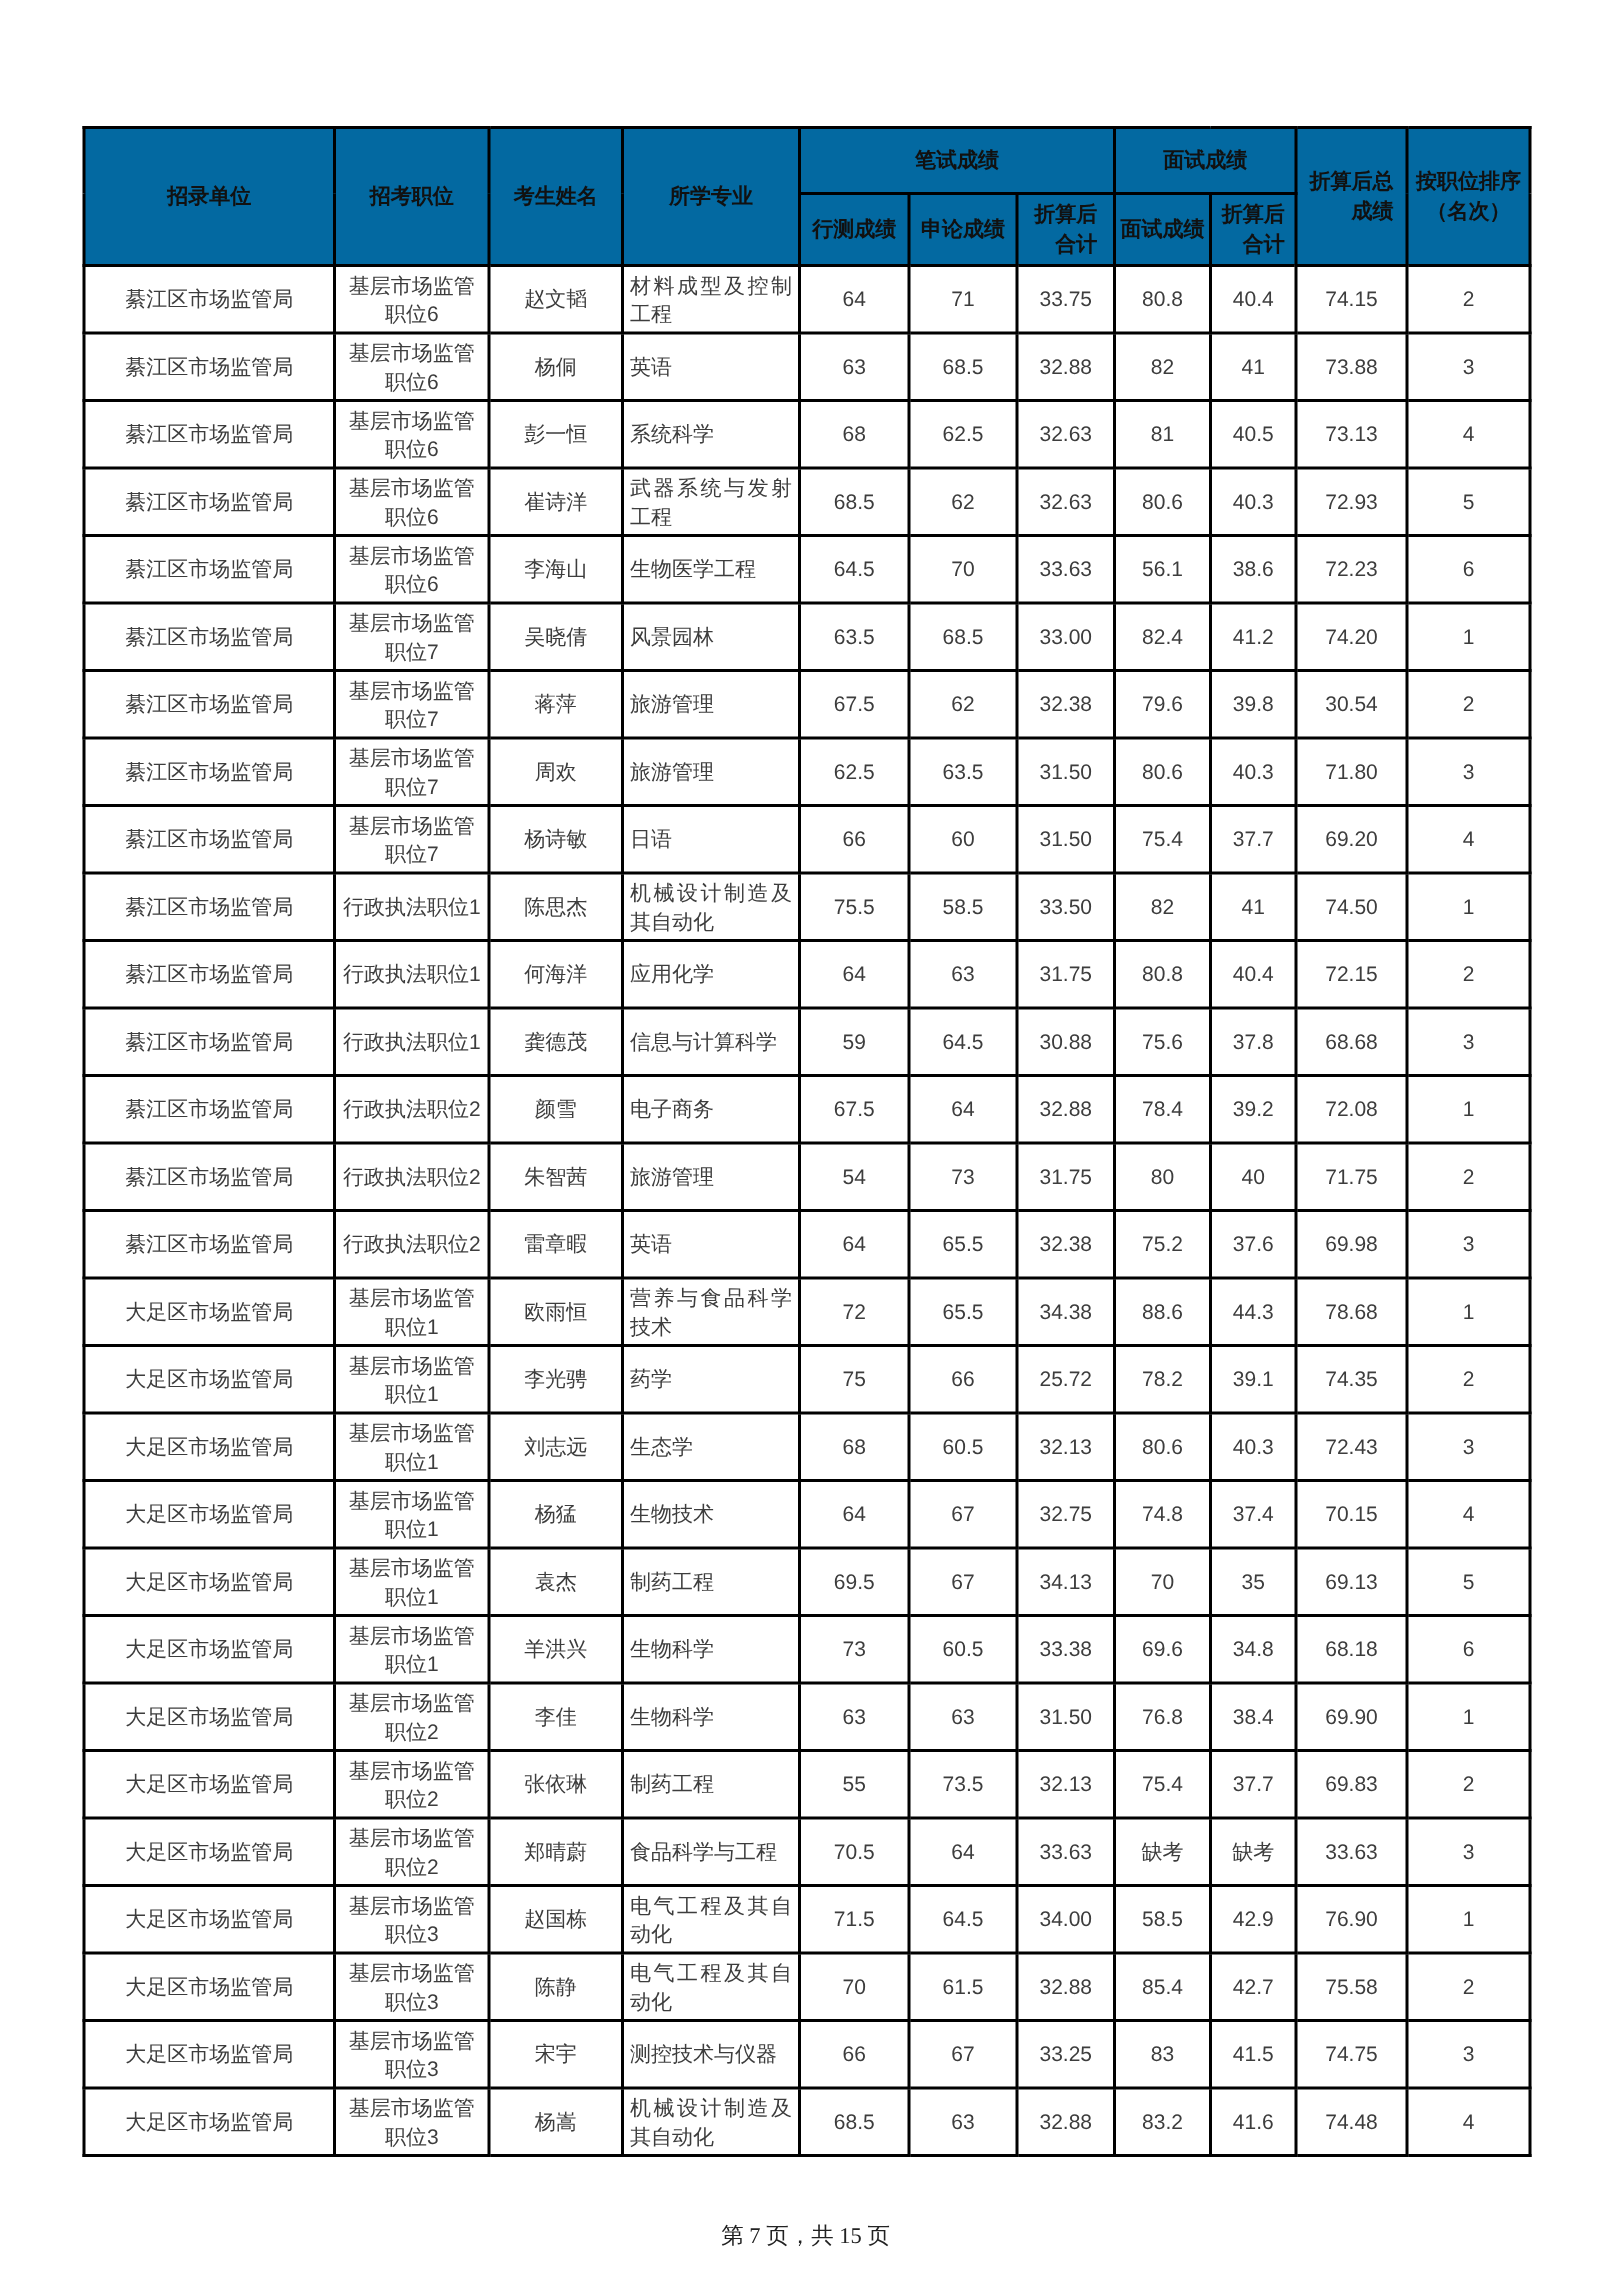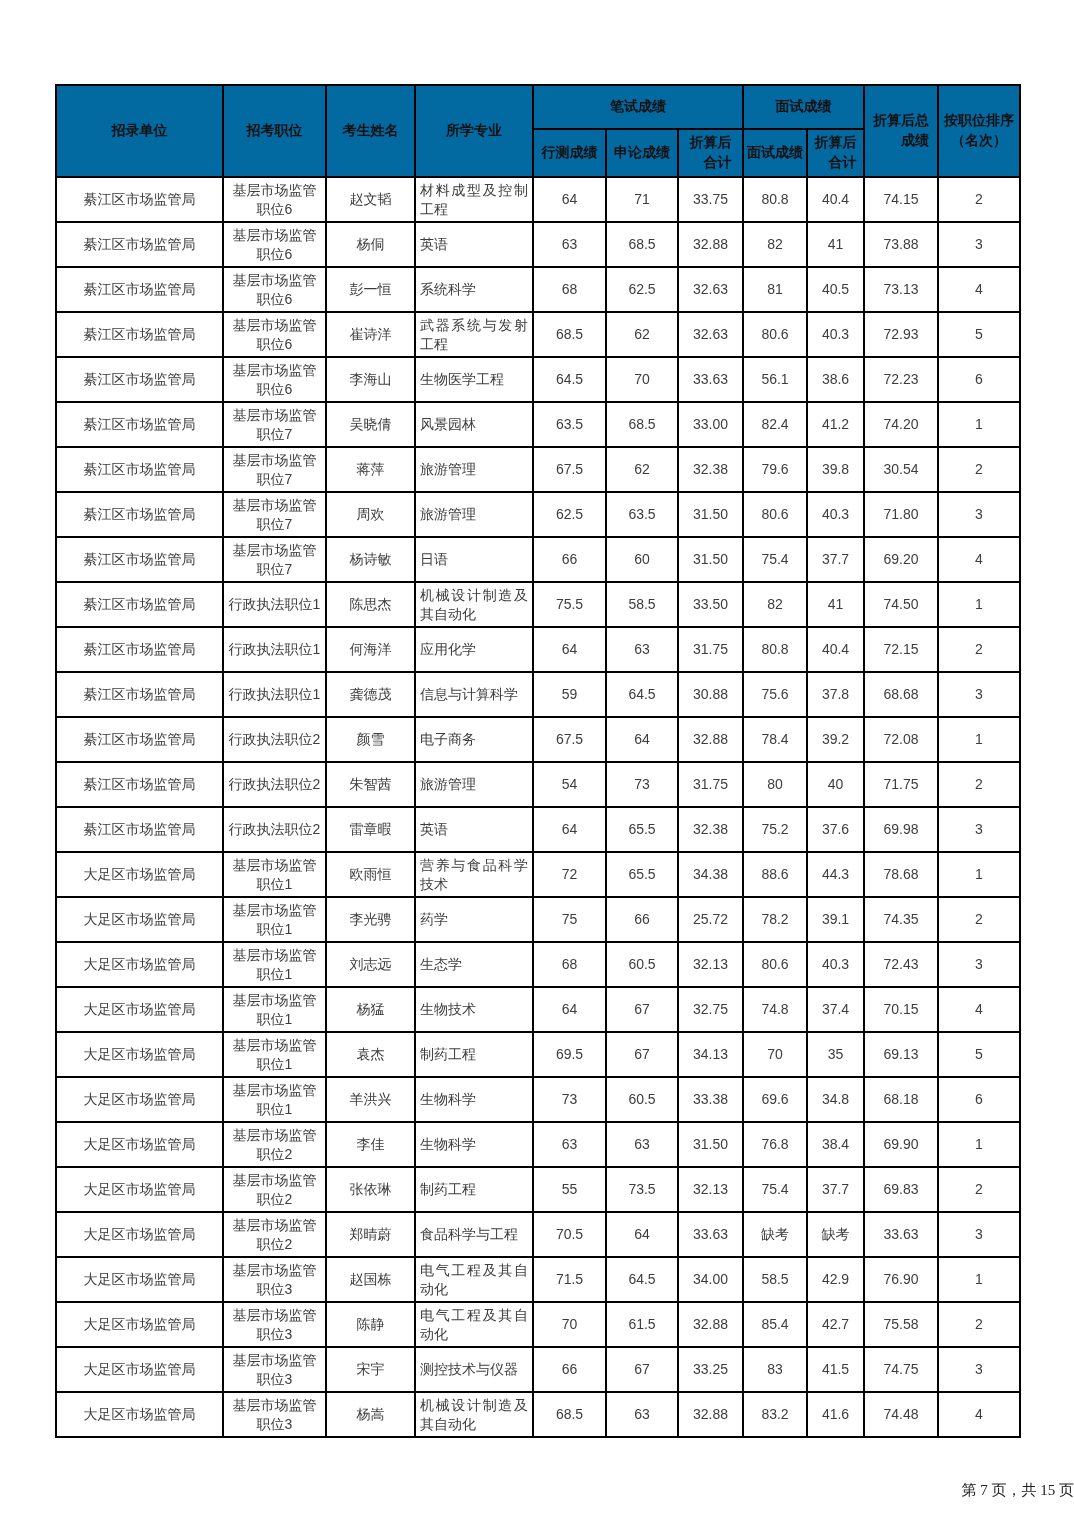--- a/index.html
+++ b/index.html
@@ -30,21 +30,21 @@
     text-align:center; vertical-align:middle;
     height:45px; padding:2px 4px; line-height:1.32;
     background:#ffffff;
   }
   td.c3 { text-align:justify; text-align-last:left; }
   .wrap3 { display:inline-block; width:3em; text-align:right; }
   .wrap4 { display:inline-block; width:4em; text-align:right; }
 
   .footer {
     position:absolute; left:0; top:1481px; width:1074px;
-    text-align:right;
+    text-align:center;
     font-family:"Liberation Serif","DejaVu Serif",serif;
     font-size:15px; color:#222222;
   }
 </style>
 </head>
 <body>
 
 <div class="page">
 
   <table class="score-table">

